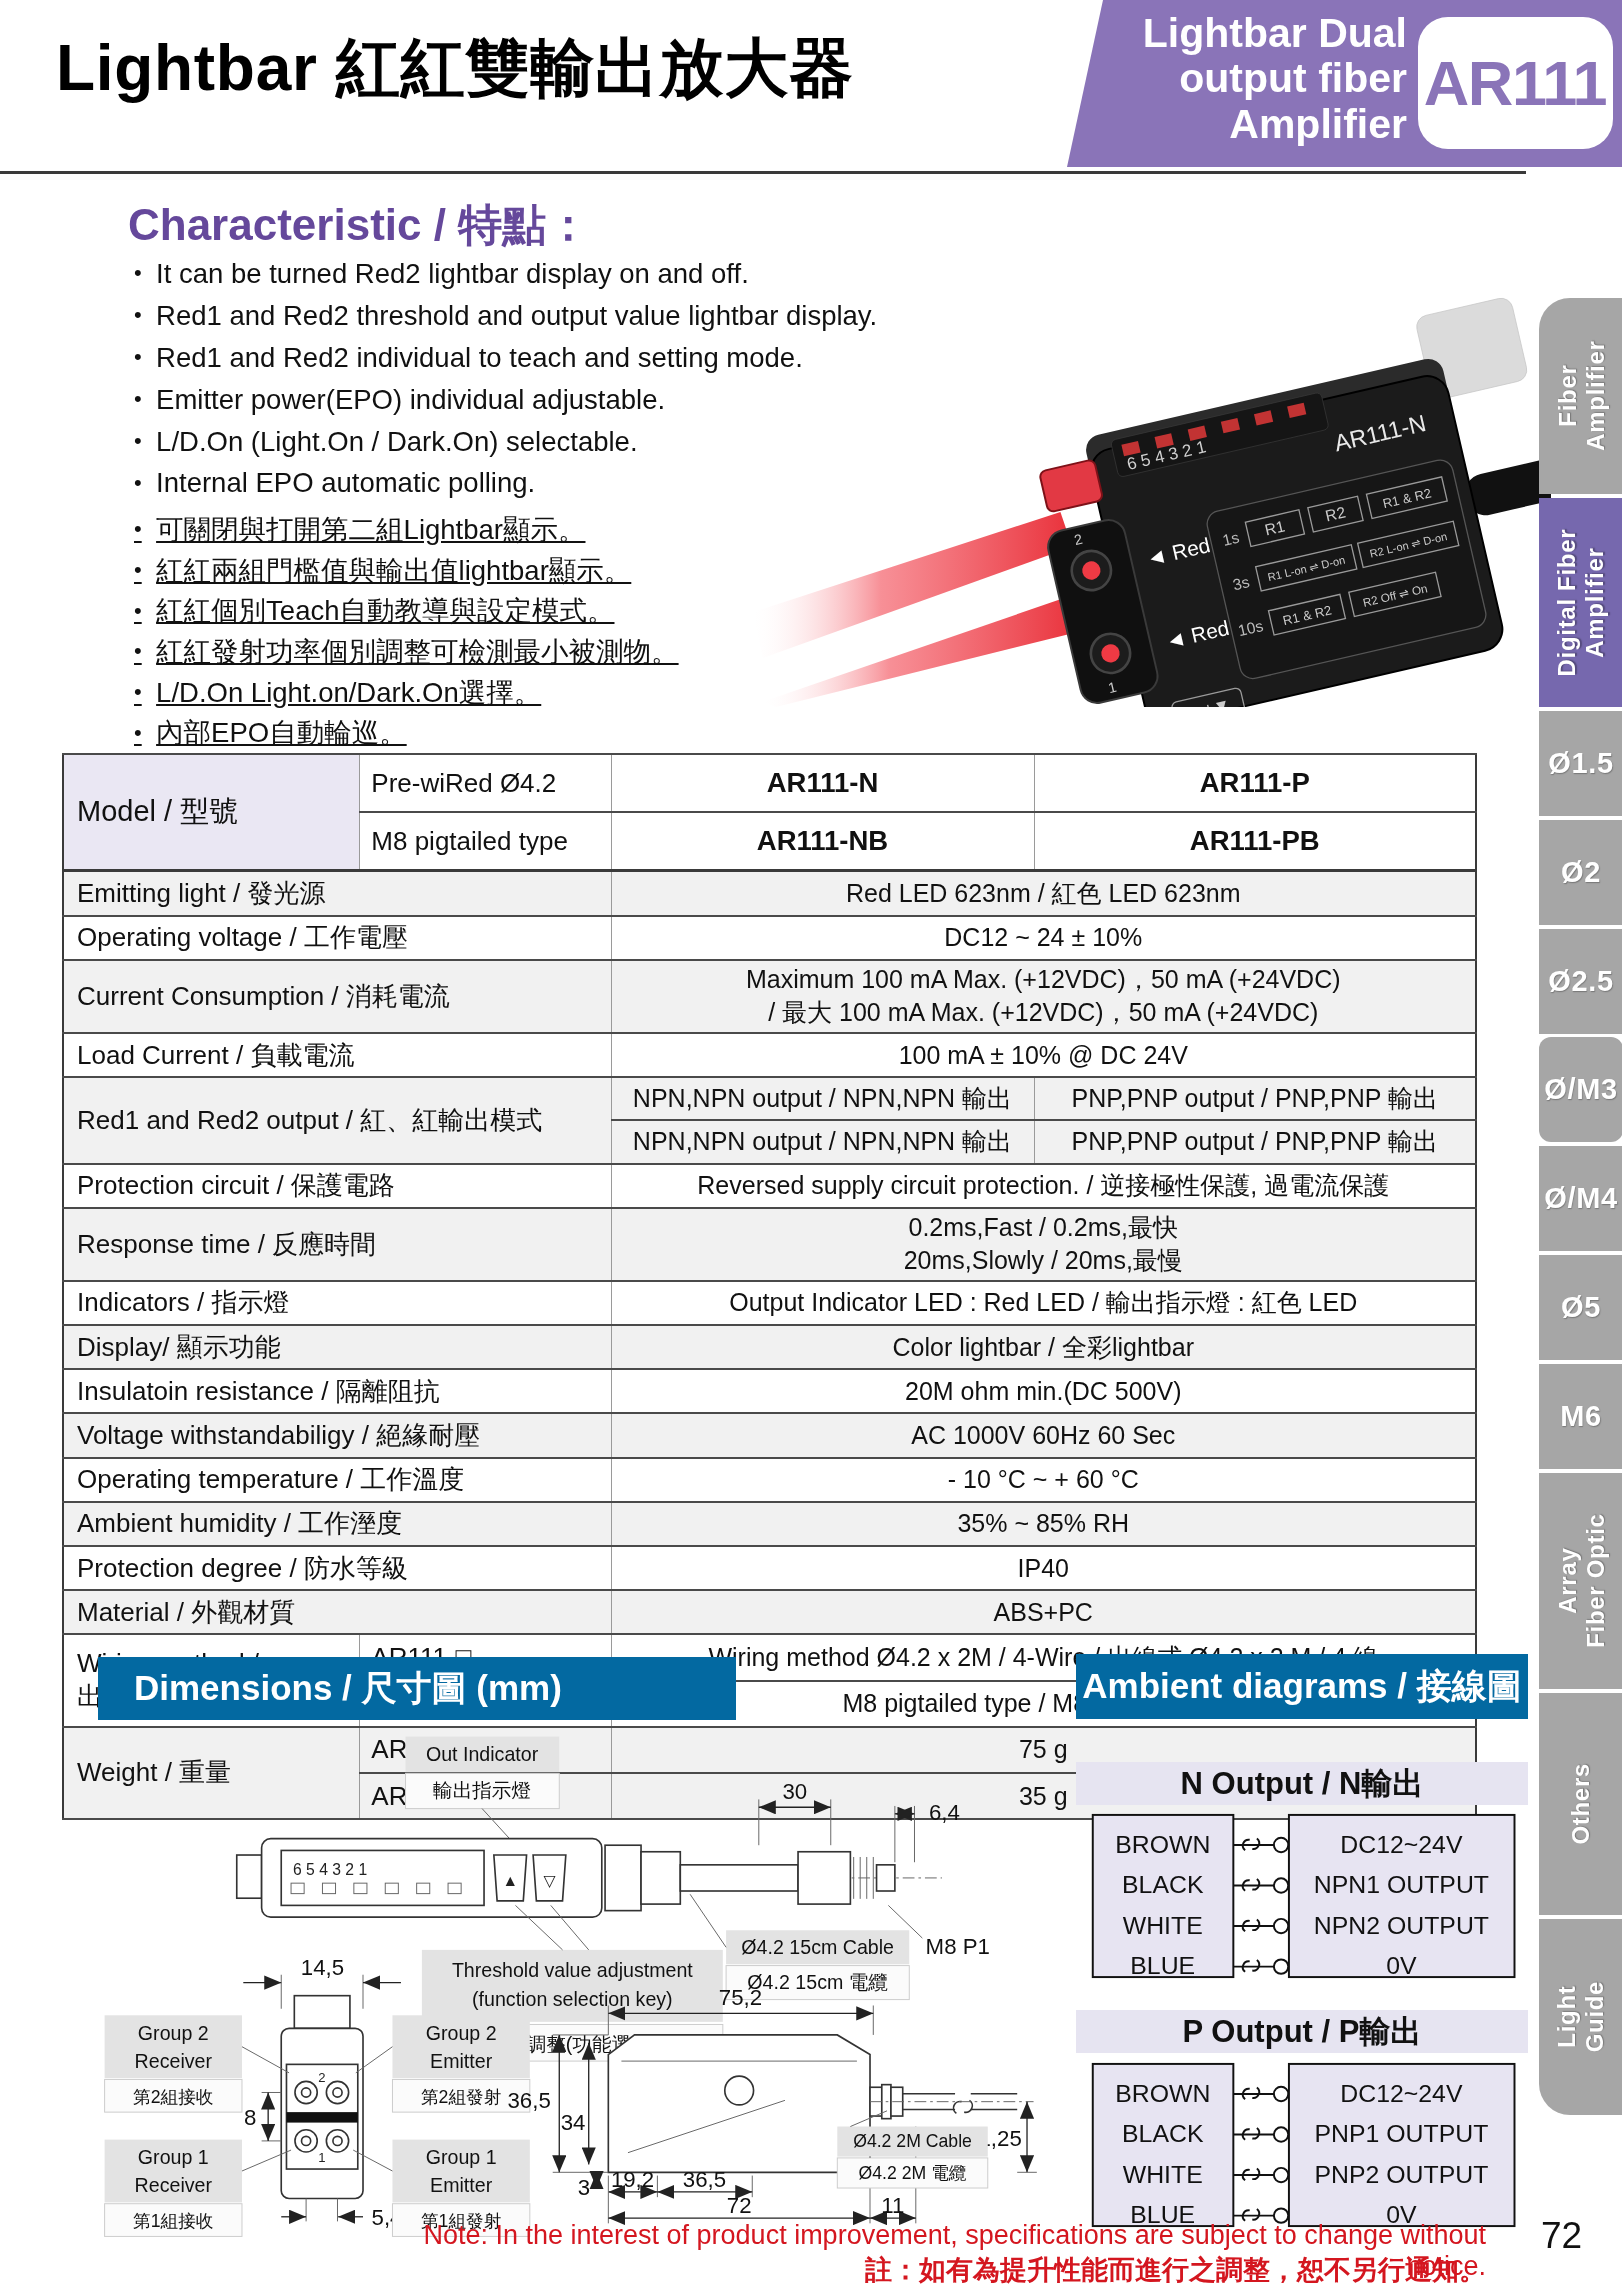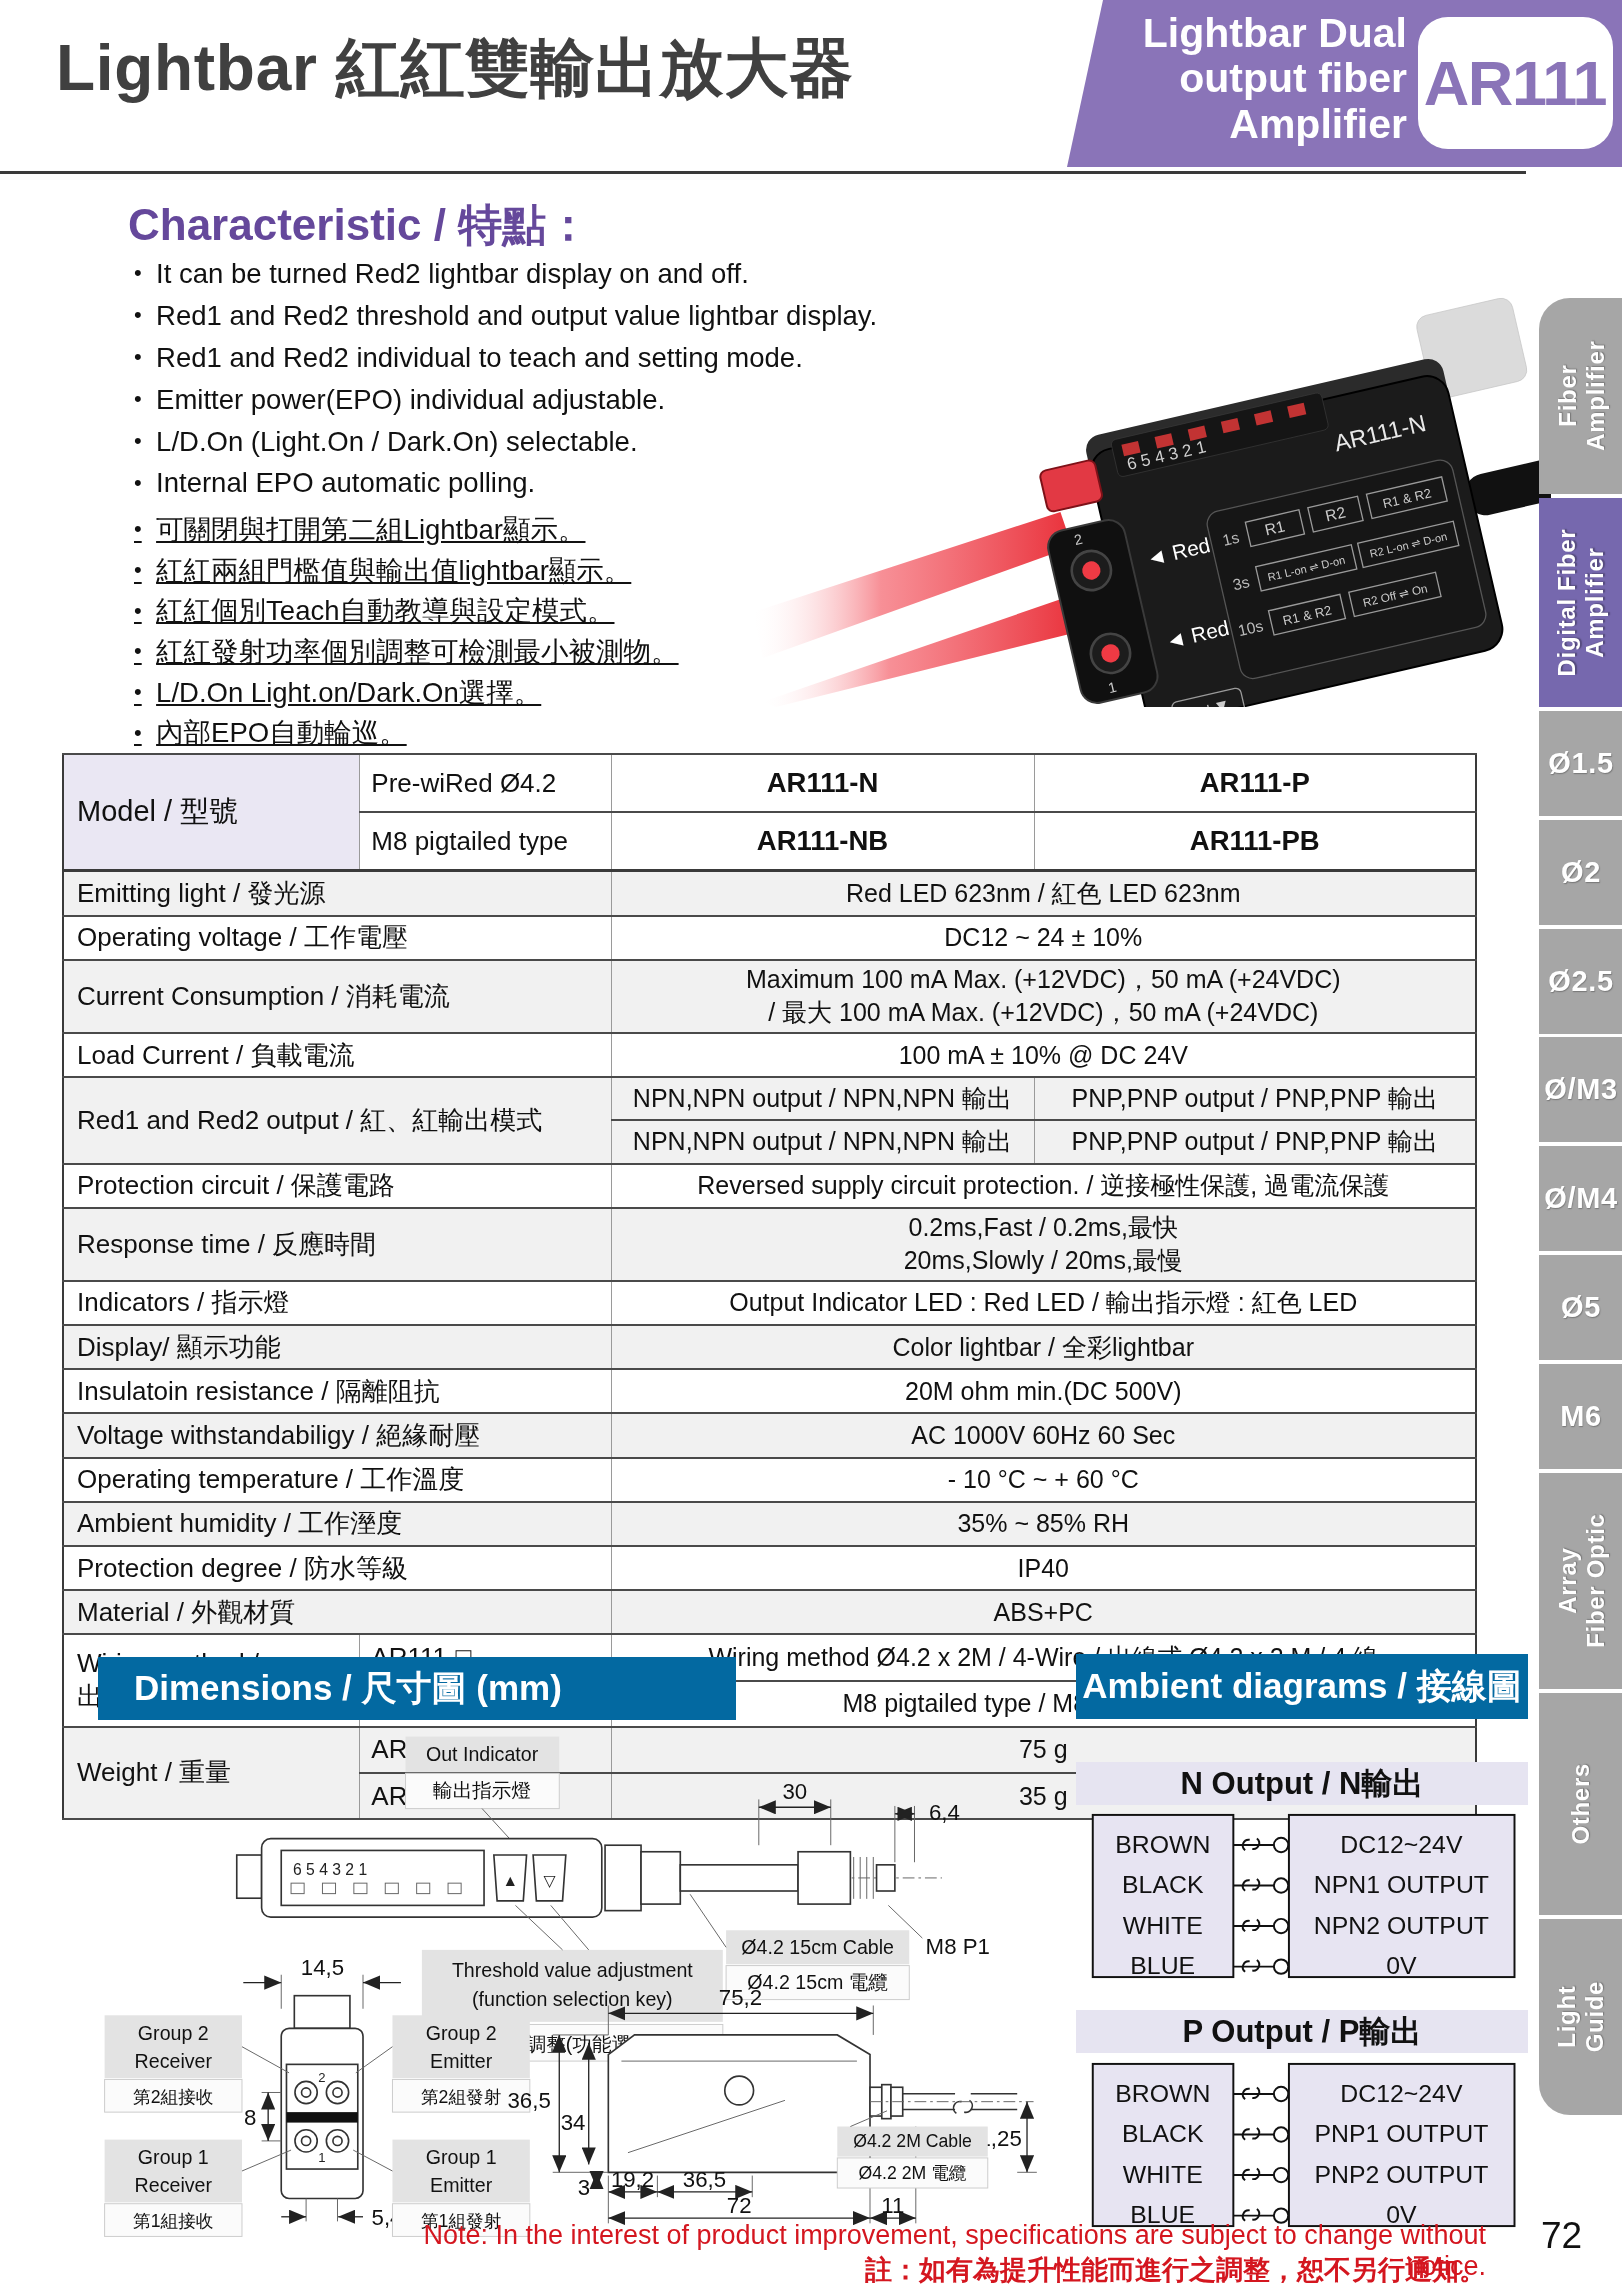--- a/index.html
+++ b/index.html
@@ -1,19 +1,19 @@
 <!DOCTYPE html>
 <html style="font-size:10.5px"><head>
 <meta charset="utf-8">
 <style>
   html,body{margin:0;padding:0;background:#fff;}
   #page{position:relative;width:1623px;height:2295px;background:#ffffff;overflow:hidden;
         font-family:"Liberation Sans",sans-serif;color:#111;}
   
-  .main-title{position:absolute;left:56px;top:25px;font-size:64px;font-weight:bold;color:#404040;letter-spacing:0.7px;white-space:nowrap;}
+  .main-title{position:absolute;left:56px;top:25px;font-size:64px;font-weight:bold;color:#000000;letter-spacing:0.7px;white-space:nowrap;}
   .head-rule{position:absolute;left:0;top:171px;width:1526px;height:2.6px;background:#3a3a3a;}
   .banner{position:absolute;left:1067px;top:0;width:556px;height:167px;background:#8a74b8;
           clip-path:polygon(36px 0,100% 0,100% 100%,0 100%);}
   .banner-text{position:absolute;right:216px;top:10.5px;width:340px;text-align:right;color:#fff;
                font-size:41px;font-weight:bold;line-height:1.12;white-space:pre;}
   .banner-badge{position:absolute;right:10.5px;top:17px;width:195px;height:132px;background:#fff;border-radius:30px;
                 display:flex;align-items:center;justify-content:center;}
   .banner-badge span{font-size:63px;font-weight:bold;color:#8a74b8;letter-spacing:-1.3px;}
   
   .char-head{position:absolute;left:128px;top:196px;font-size:44px;font-weight:bold;color:#65489b;}
@@ -187,21 +187,21 @@
       </div>
       <div class="side-tab" style="height: 105px;">
         <span>Ø1.5</span>
       </div>
       <div class="side-tab" style="height: 105px;">
         <span>Ø2</span>
       </div>
       <div class="side-tab" style="height: 105px;">
         <span>Ø2.5</span>
       </div>
-      <div class="side-tab" style="height: 105px;">
+      <div class="side-tab" style="height: 105px; border-radius: 12px;">
         <span>Ø/M3</span>
       </div>
       <div class="side-tab" style="height: 105px;">
         <span>Ø/M4</span>
       </div>
       <div class="side-tab" style="height: 105px;">
         <span>Ø5</span>
       </div>
       <div class="side-tab" style="height: 105px;">
         <span>M6</span>

